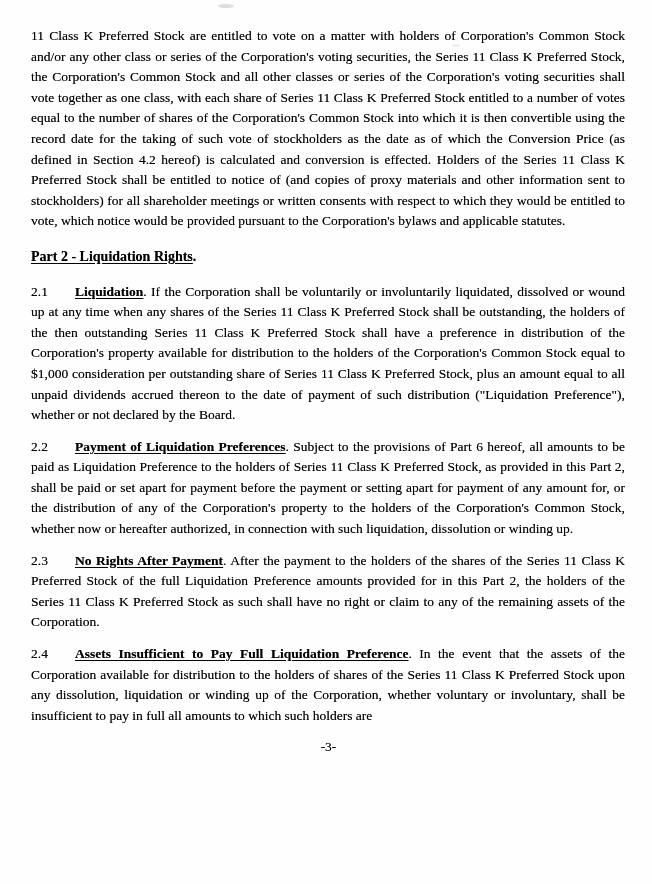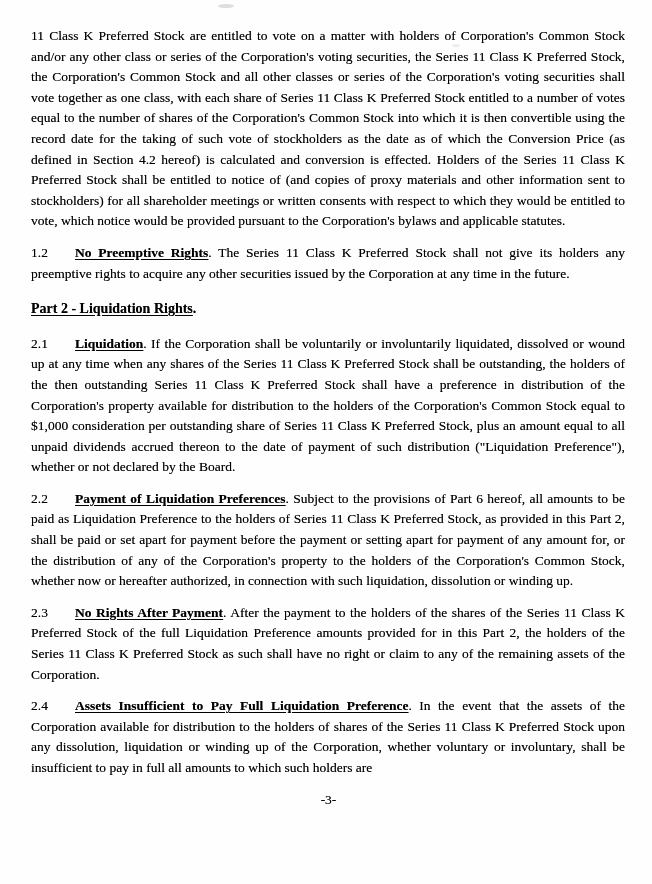--- a/index.html
+++ b/index.html
@@ -74,21 +74,20 @@
 </style>
 </head>
 <body>
 
 <div class="page">
   <div class="smudge"></div>
   <div class="smudge2"></div>
 
   <p class="para">11 Class K Preferred Stock are entitled to vote on a matter with holders of Corporation's Common Stock and/or any other class or series of the Corporation's voting securities, the Series 11 Class K Preferred Stock, the Corporation's Common Stock and all other classes or series of the Corporation's voting securities shall vote together as one class, with each share of Series 11 Class K Preferred Stock entitled to a number of votes equal to the number of shares of the Corporation's Common Stock into which it is then convertible using the record date for the taking of such vote of stockholders as the date as of which the Conversion Price (as defined in Section 4.2 hereof) is calculated and conversion is effected.  Holders of the Series 11 Class K Preferred Stock shall be entitled to notice of (and copies of proxy materials and other information sent to stockholders) for all shareholder meetings or written consents with respect to which they would be entitled to vote, which notice would be provided pursuant to the Corporation's bylaws and applicable statutes.</p>
 
-  <p class="para"><span class="num">1.2</span><span class="tab"></span><span class="heading">No Preemptive Rights</span><span>.  The Series 11 Class K Preferred Stock shall not give its holders any preemptive rights to acquire any other securities issued by the Corporation at any time in the future.</span></p>
 
   <p class="part-heading"><span class="u">Part 2 - Liquidation Rights</span><span>.</span></p>
 
   <p class="para"><span class="num">2.1</span><span class="tab"></span><span class="heading">Liquidation</span><span>.  If the Corporation shall be voluntarily or involuntarily liquidated, dissolved or wound up at any time when any shares of the Series 11 Class K Preferred Stock shall be outstanding, the holders of the then outstanding Series 11 Class K Preferred Stock shall have a preference in distribution of the Corporation's property available for distribution to the holders of the Corporation's Common Stock equal to $1,000 consideration per outstanding share of Series 11 Class K Preferred Stock, plus an amount equal to all unpaid dividends accrued thereon to the date of payment of such distribution ("Liquidation Preference"), whether or not declared by the Board.</span></p>
 
   <p class="para"><span class="num">2.2</span><span class="tab"></span><span class="heading">Payment of Liquidation Preferences</span><span>.  Subject to the provisions of Part 6 hereof, all amounts to be paid as Liquidation Preference to the holders of Series 11 Class K Preferred Stock, as provided in this Part 2, shall be paid or set apart for payment before the payment or setting apart for payment of any amount for, or the distribution of any of the Corporation's property to the holders of the Corporation's Common Stock, whether now or hereafter authorized, in connection with such liquidation, dissolution or winding up.</span></p>
 
   <p class="para"><span class="num">2.3</span><span class="tab"></span><span class="heading">No Rights After Payment</span><span>.  After the payment to the holders of the shares of the Series 11 Class K Preferred Stock of the full Liquidation Preference amounts provided for in this Part 2, the holders of the Series 11 Class K Preferred Stock as such shall have no right or claim to any of the remaining assets of the Corporation.</span></p>
 
   <p class="para"><span class="num">2.4</span><span class="tab"></span><span class="heading">Assets Insufficient to Pay Full Liquidation Preference</span><span>.  In the event that the assets of the Corporation available for distribution to the holders of shares of the Series 11 Class K Preferred Stock upon any dissolution, liquidation or winding up of the Corporation, whether voluntary or involuntary, shall be insufficient to pay in full all amounts to which such holders are</span></p>

